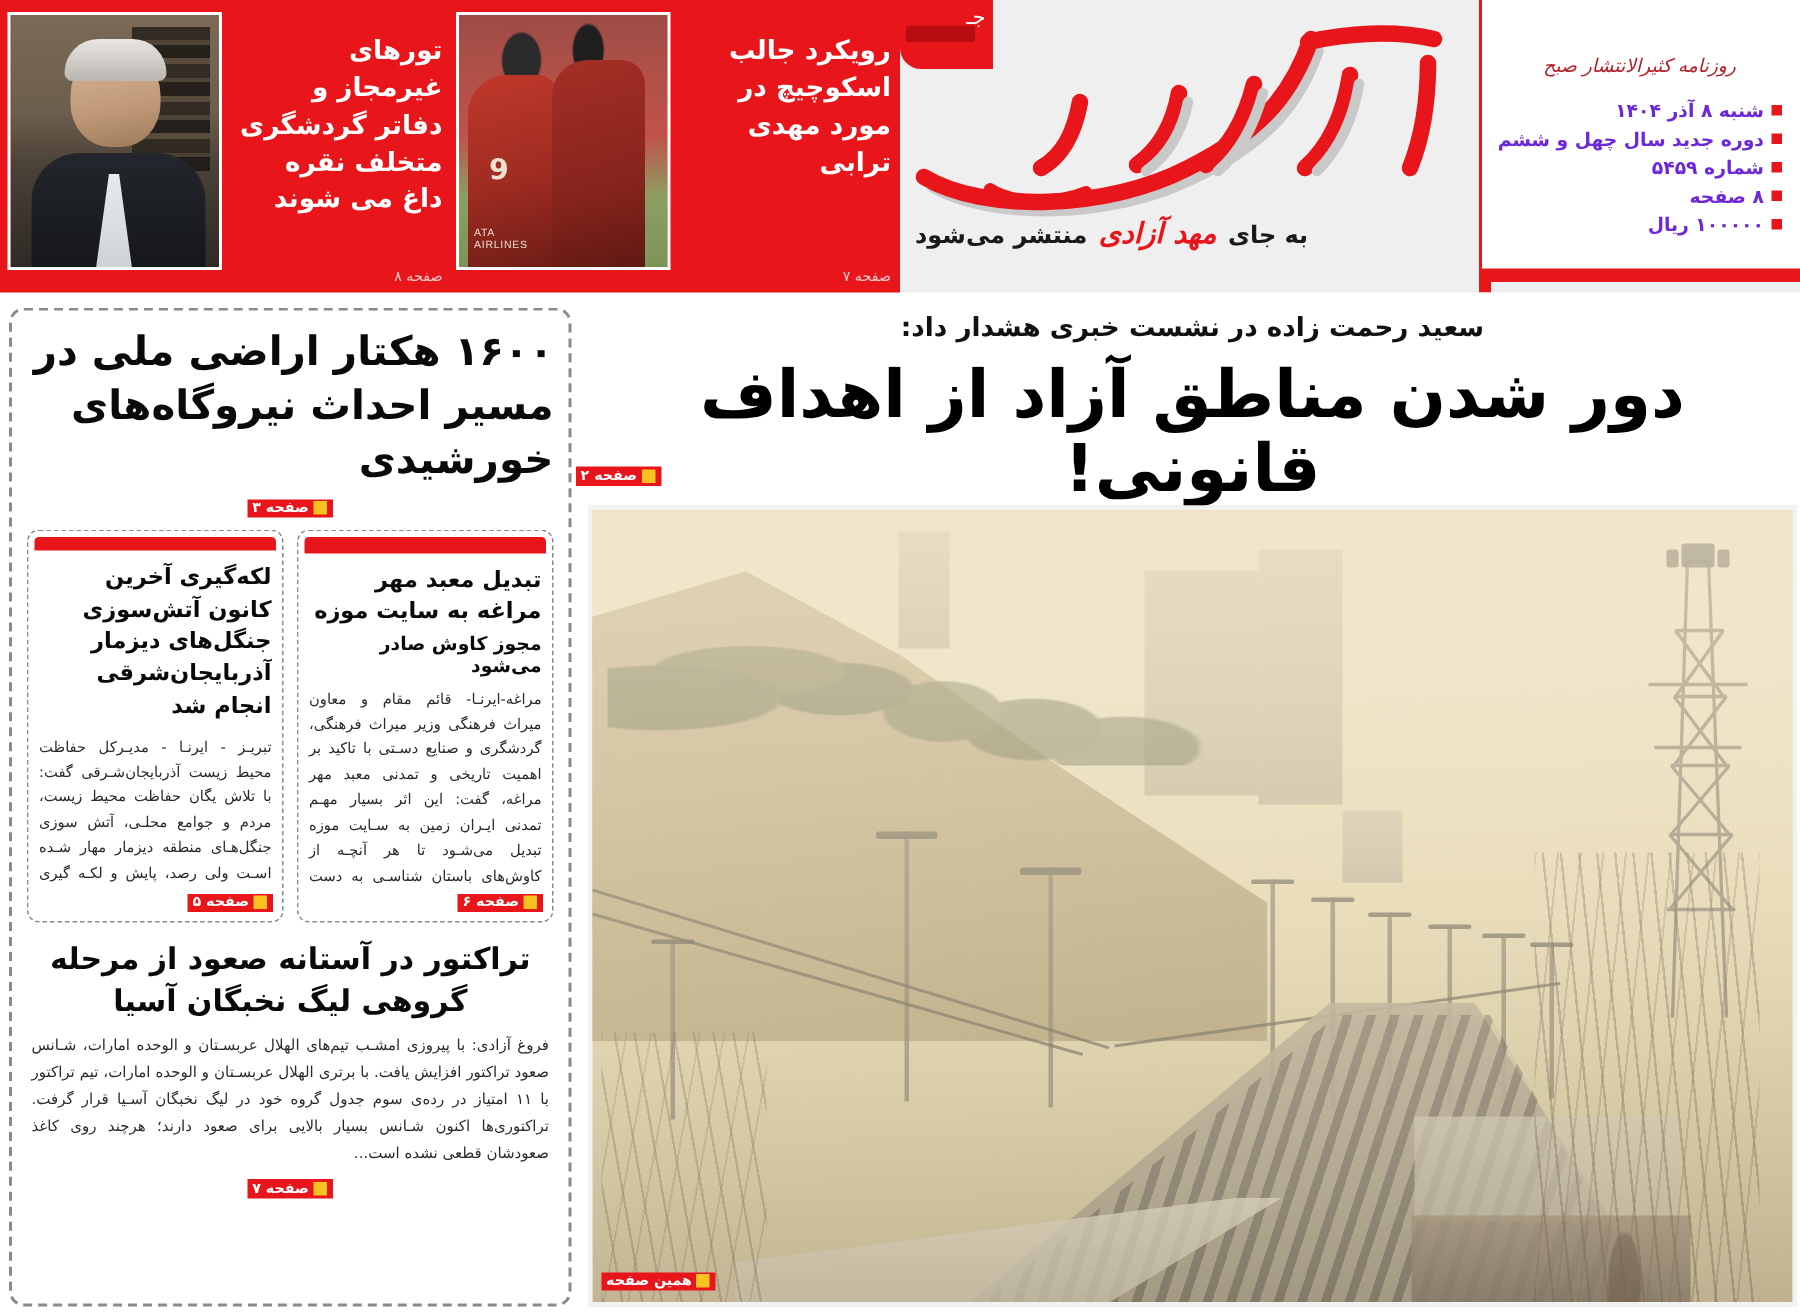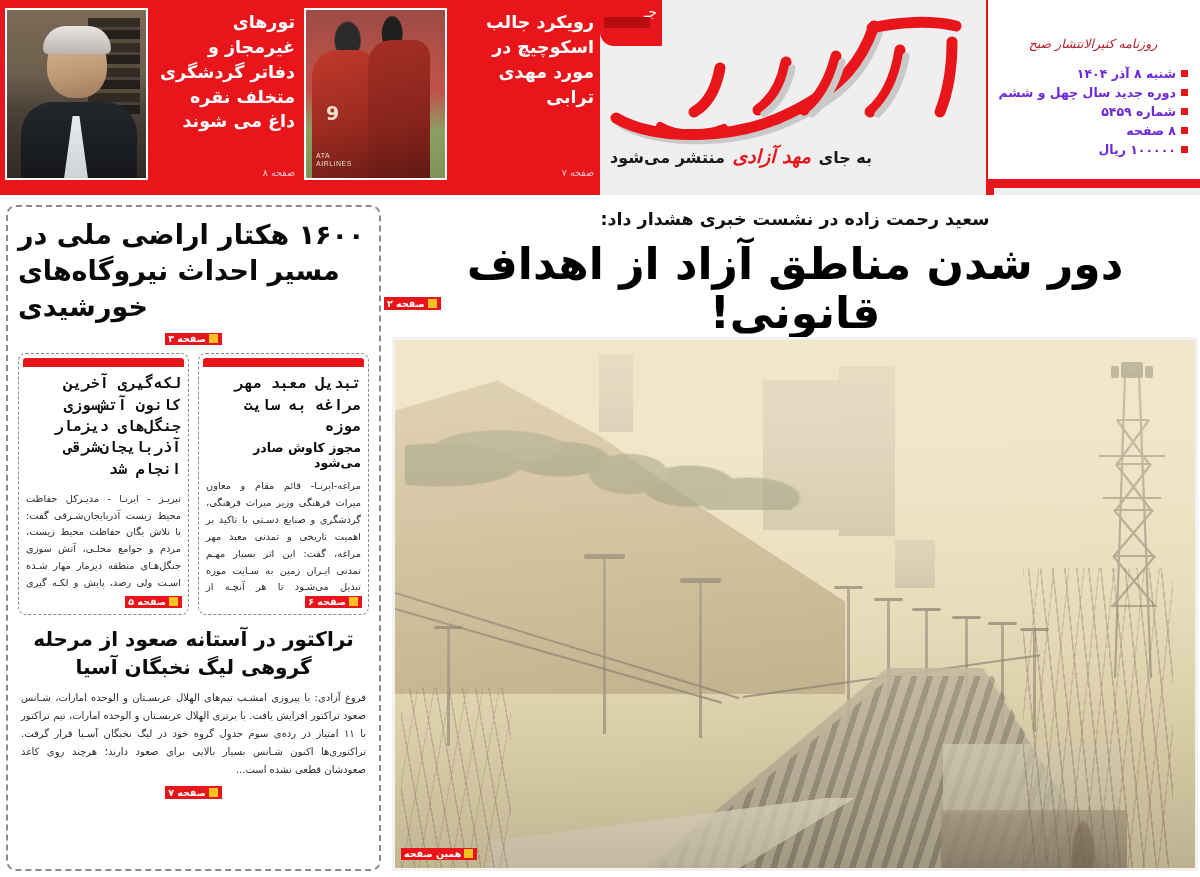--- a/index.html
+++ b/index.html
@@ -107,20 +107,21 @@
     position:absolute; left:52px; bottom:0; width:34px; height:62px;
     background: linear-gradient(180deg,#e8eaec 0%, #cfd3d6 100%);
     clip-path: polygon(40% 0, 60% 0, 85% 100%, 15% 100%);
   }
 
   .teaser-text {
     flex: 1 1 auto;
     position: relative;
     height: 172px;
     padding-top: 2px;
+    margin-top: 12px;
   }
   .teaser-title {
     color: #ffffff;
     font-size: 17.5px;
     font-weight: bold;
     line-height: 1.42;
     text-align: right;
     padding-left: 2px;
   }
   .teaser-page {
@@ -284,21 +285,21 @@
     flex: 0 0 auto;
   }
   .badge-label {
     color: #ffffff;
     font-size: 9.5px;
     font-weight: bold;
     white-space: nowrap;
   }
   .lead-badge {
     position: absolute;
-    top: 100px; left: 2px;
+    top: 114px; left: 2px;
   }
 
   
   .main-photo {
     position: absolute;
     top: 140px; right: 2px;
     width: 806px; height: 534px;
     border: 3px solid #f2f2f2;
     overflow: hidden;
     background: #e8dcc0;
@@ -458,21 +459,21 @@
     padding: 10px 10px 8px 10px;
   }
   .lc-kicker {
     text-align: center;
     font-size: 11.5px;
     color: #1c1c1c;
     margin-bottom: 2px;
     font-weight: bold;
   }
   .lc-headline {
-    text-align: left;
+    text-align: right;
     font-size: 27px;
     font-weight: bold;
     color: #0a0a0a;
     line-height: 1.34;
   }
   .lc-badge-wrap {
     display: flex;
     justify-content: center;
     margin-top: 7px;
     margin-bottom: 8px;
@@ -500,21 +501,20 @@
     margin: 4px 4px 7px 4px;
     border-radius: 3px 3px 0 0;
   }
   .subcard-title {
     text-align: right;
     font-size: 15px;
     font-weight: bold;
     color: #0a0a0a;
     line-height: 1.42;
     padding: 0 7px;
-    font-family: Liberation Mono, monospace;
   }
   .subcard-sub {
     text-align: right;
     font-size: 12.5px;
     font-weight: bold;
     color: #0a0a0a;
     padding: 2px 7px 0 7px;
   }
   .subcard-body {
     flex: 1 1 auto;

